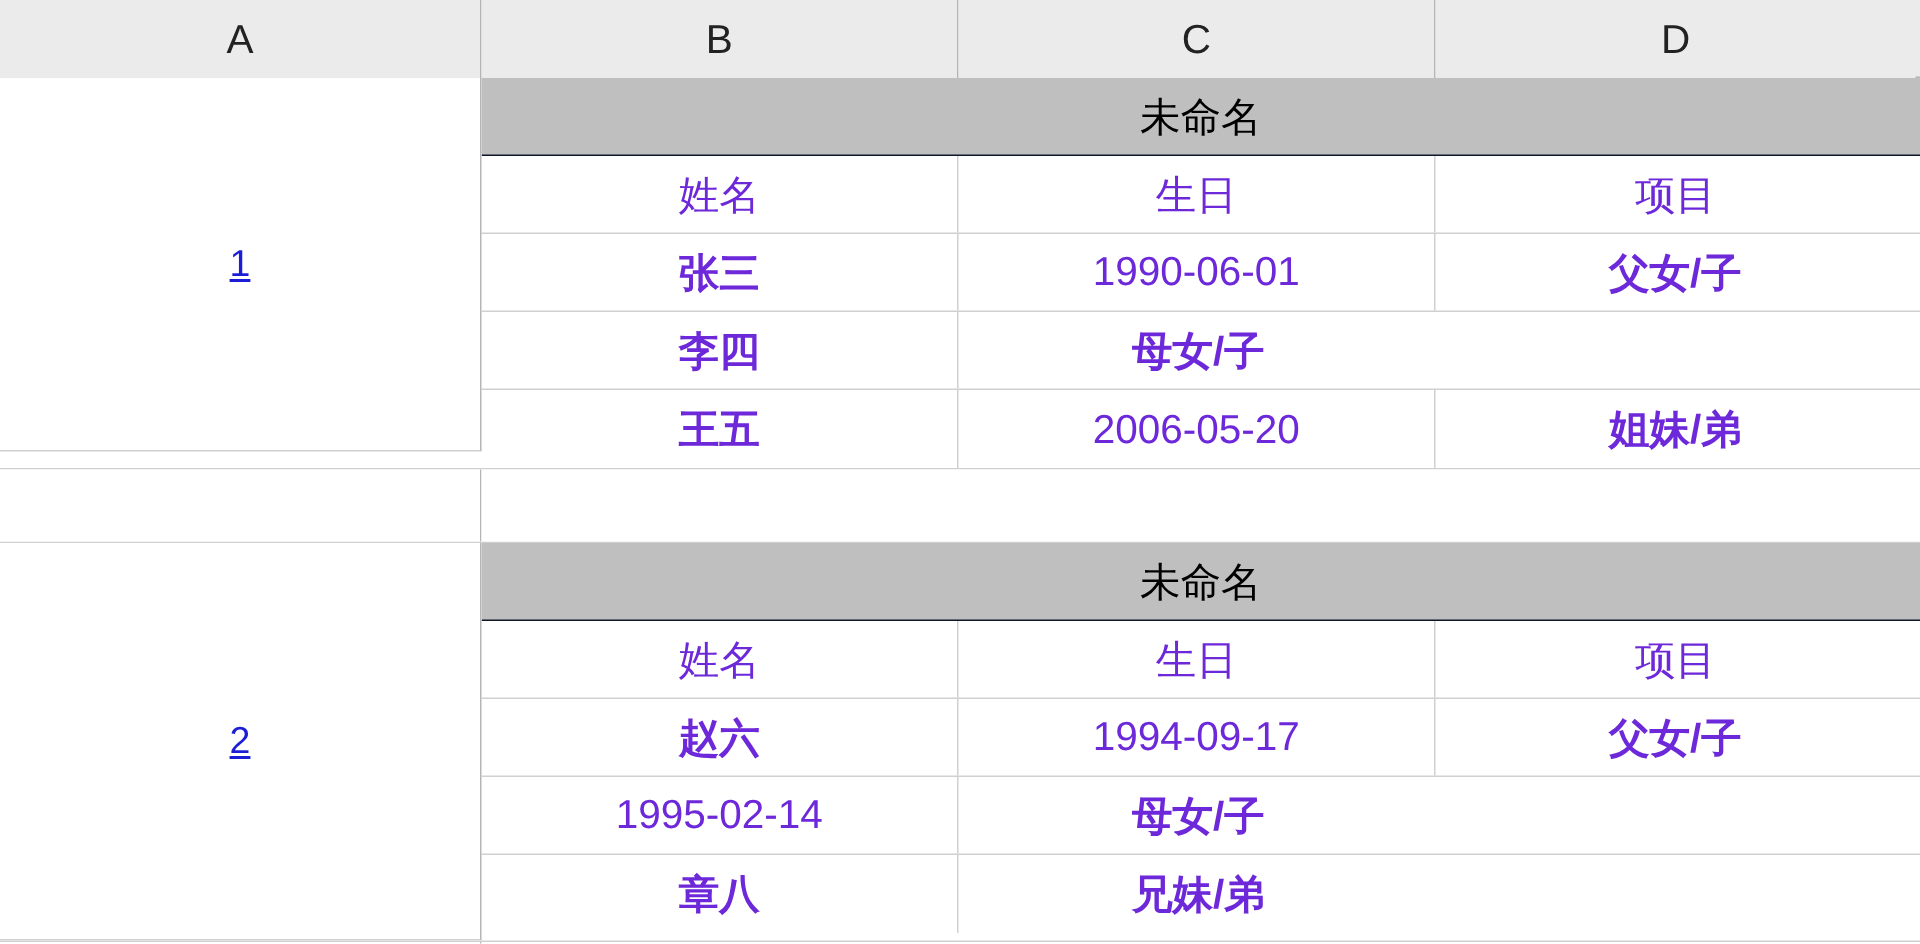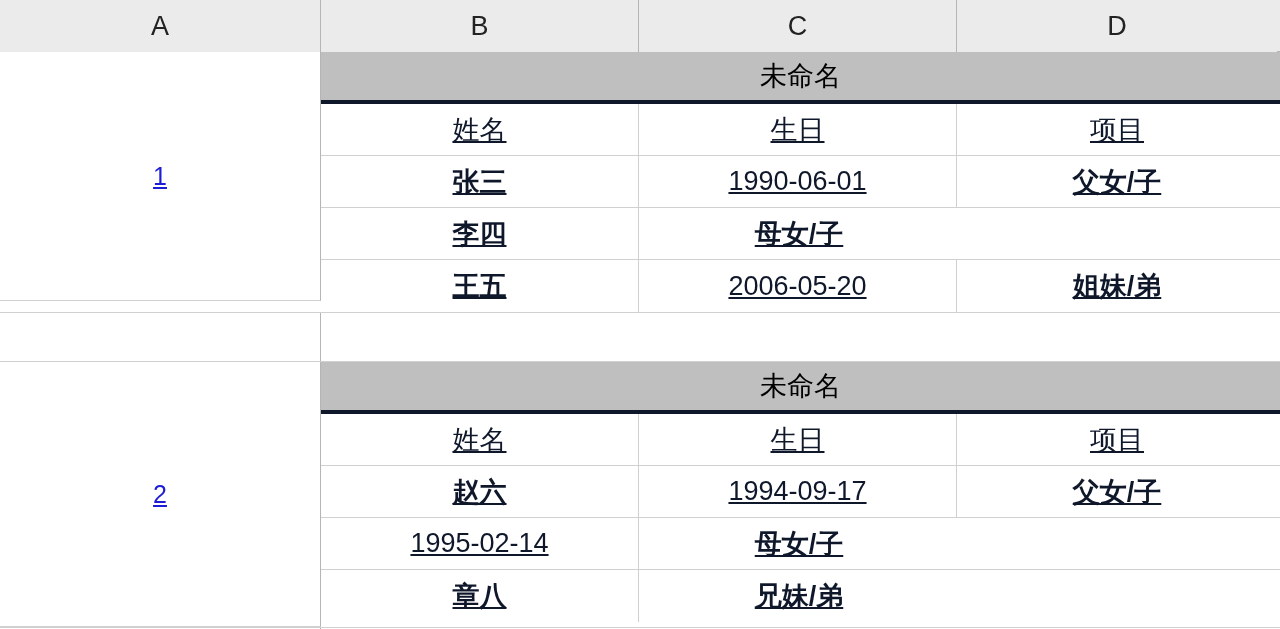--- a/index.html
+++ b/index.html
@@ -82,40 +82,39 @@
     border-bottom: 1px solid #d0d0d0;
   }
   .trow:last-child { border-bottom: none; }
 
   .cell {
     display: flex;
     align-items: center;
     justify-content: center;
     border-right: 1px solid #d0d0d0;
     font-size: 27px;
-    color: #0f172a;
+    color: #6d28d9;
     height: 100%;
     overflow: hidden;
     white-space: nowrap;
-    text-decoration: underline;
   }
   .cell.b { width: 318px; }
   .cell.c { width: 318px; }
   .cell.d { width: 320px; border-right: none; }
 
   .title-cell {
     width: 959px;
     height: 52px;
     background: #bfbfbf;
     display: flex;
     align-items: center;
     justify-content: center;
     font-size: 27px;
     color: #000;
-    border-bottom: 4px solid #0f172a;
+    border-bottom: 1px solid #0f172a;
   }
 
   .header-cell { font-size: 27px; }
 
   .bold { font-weight: bold; }
 
   
   .spacer {
     display: flex;
     width: 1280px;

